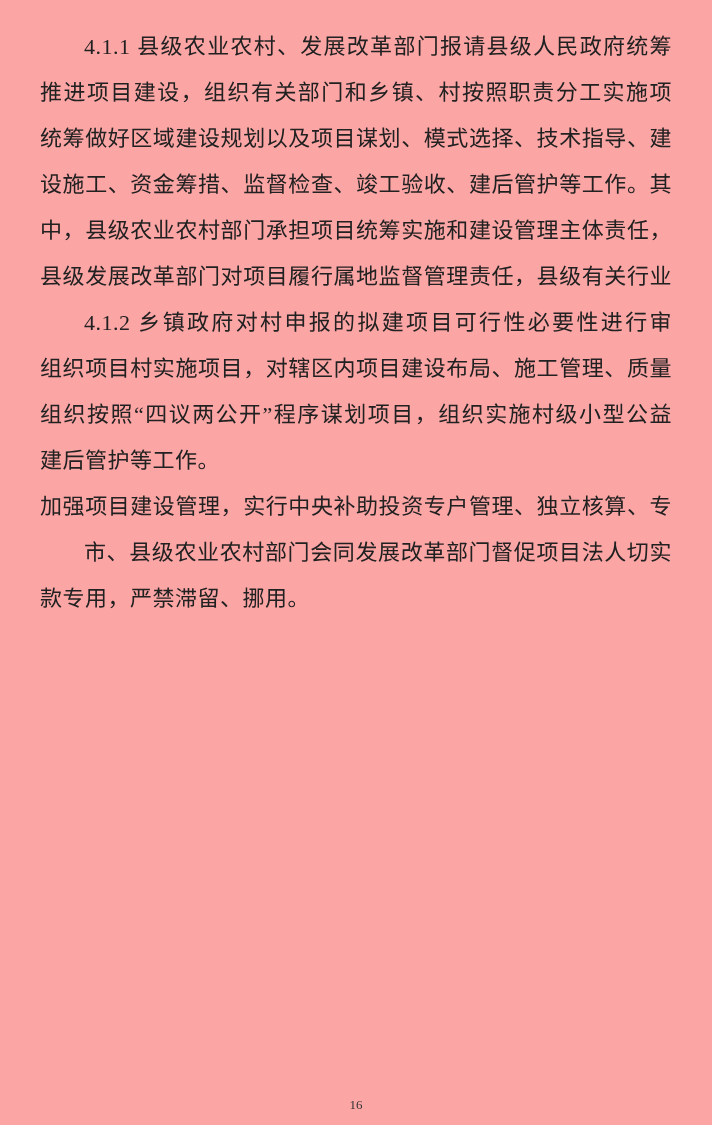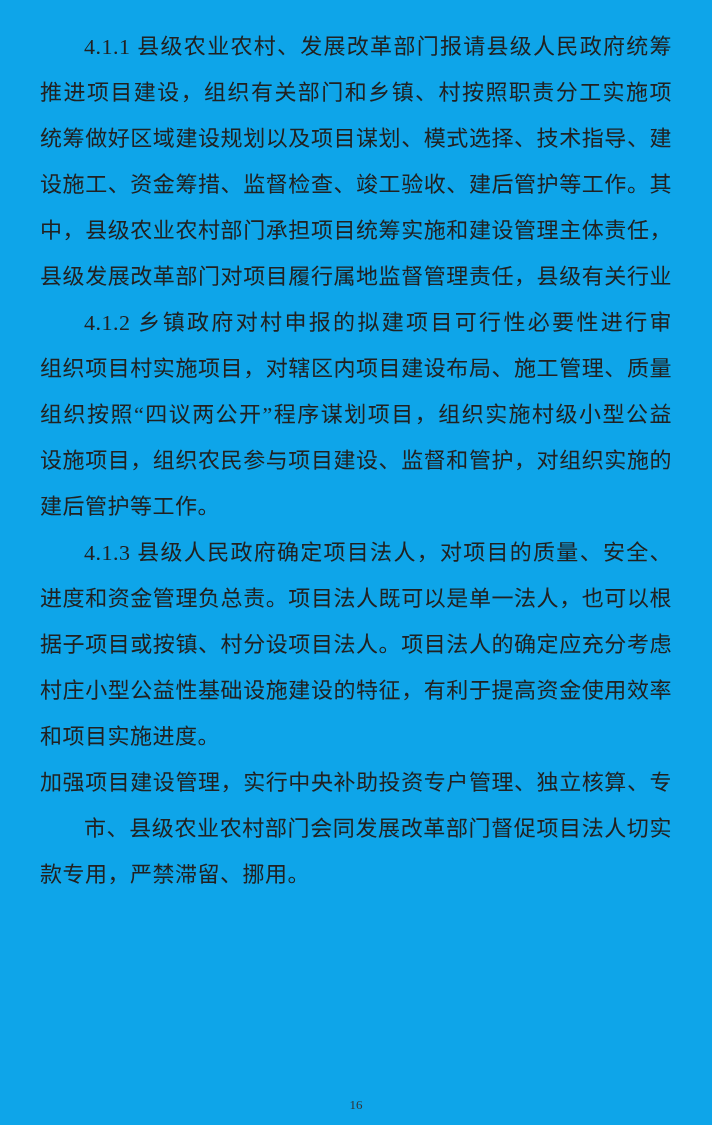--- a/index.html
+++ b/index.html
@@ -9,21 +9,21 @@
   body {
     width: 712px;
     height: 1125px;
     background: #fdfdfd;
     overflow: hidden;
   }
   .page {
     position: relative;
     width: 712px;
     height: 1125px;
-    background: #0ea5e9;
+    background: #fca5a5;
     font-family: "Liberation Serif", "DejaVu Serif", serif;
     color: #212121;
   }
   .text-block {
     position: absolute;
     left: 40px;
     top: 24px;
     width: 632px;
   }
   .para {
@@ -72,31 +72,23 @@
       <div class="line">统筹做好区域建设规划以及项目谋划、模式选择、技术指导、建</div>
       <div class="line">设施工、资金筹措、监督检查、竣工验收、建后管护等工作。其</div>
       <div class="line">中，县级农业农村部门承担项目统筹实施和建设管理主体责任，</div>
       <div class="line">县级发展改革部门对项目履行属地监督管理责任，县级有关行业</div>
     </div>
 
     <div class="para">
       <div class="line indent">4.1.2 乡镇政府对村申报的拟建项目可行性必要性进行审核，</div>
       <div class="line">组织项目村实施项目，对辖区内项目建设布局、施工管理、质量</div>
       <div class="line">组织按照“四议两公开”程序谋划项目，组织实施村级小型公益</div>
-      <div class="line">设施项目，组织农民参与项目建设、监督和管护，对组织实施的</div>
       <div class="line last">建后管护等工作。</div>
     </div>
 
-    <div class="para">
-      <div class="line indent">4.1.3 县级人民政府确定项目法人，对项目的质量、安全、</div>
-      <div class="line">进度和资金管理负总责。项目法人既可以是单一法人，也可以根</div>
-      <div class="line">据子项目或按镇、村分设项目法人。项目法人的确定应充分考虑</div>
-      <div class="line">村庄小型公益性基础设施建设的特征，有利于提高资金使用效率</div>
-      <div class="line last">和项目实施进度。</div>
-    </div>
 
     <div class="para">
       <div class="line">加强项目建设管理，实行中央补助投资专户管理、独立核算、专</div>
       <div class="line indent">市、县级农业农村部门会同发展改革部门督促项目法人切实</div>
       <div class="line last">款专用，严禁滞留、挪用。</div>
     </div>
 
 
   </div>
 

